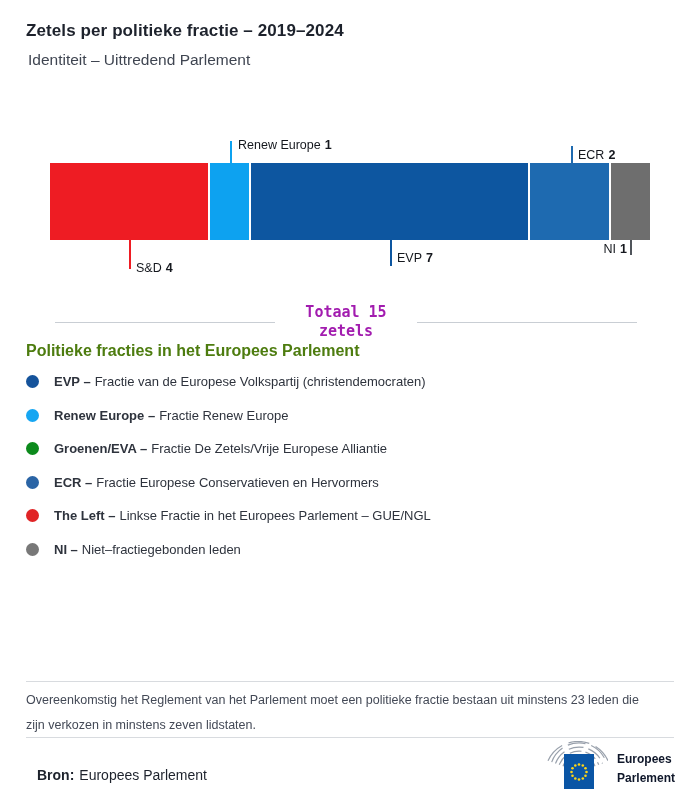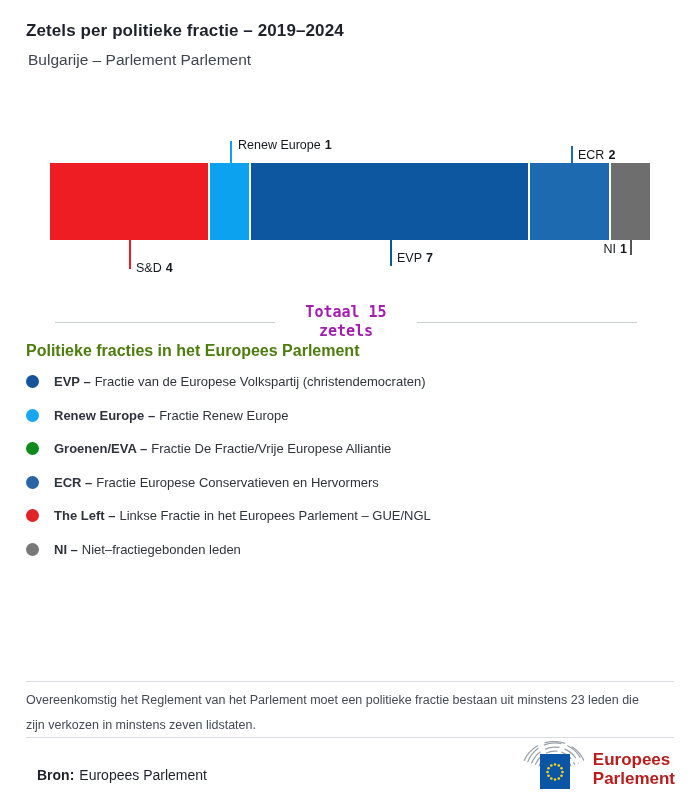--- a/index.html
+++ b/index.html
@@ -45,27 +45,27 @@
   .legend-item b{margin-right:4px;white-space:nowrap;}
   .legend-item .txt{max-width:620px;}
 
   
   .hr{left:26px;width:648px;height:1px;background:#d8dbdf;}
   .hr1{top:681px;} .hr2{top:737px;}
   .footnote{left:26px;top:688px;width:625px;font-size:12.5px;line-height:25px;color:#434956;}
   .source{left:26px;top:767px;font-size:14px;color:#1d222c;padding-left:11px;}
   .source b{margin-right:5px;}
   .logo{right:25px;top:741px;display:flex;align-items:center;gap:9px;}
-  .logo-text{font-size:17px;font-weight:600;line-height:19px;color:#b91c1c;}
+  .logo-text{font-size:12px;font-weight:600;line-height:19px;color:#0f172a;}
 </style>
 </head>
 <body>
 
 <div class="abs title">Zetels per politieke fractie – 2019–2024</div>
-<div class="abs subtitle">Bulgarije – Parlement Parlement</div>
+<div class="abs subtitle">Identiteit – Uittredend Parlement</div>
 
 <div class="abs bar">
   <div class="seg" style="flex-grow: 4; background: rgb(238, 28, 35);"></div>
   <div class="seg" style="flex-grow: 1; background: rgb(13, 162, 240);"></div>
   <div class="seg" style="flex-grow: 7; background: rgb(13, 86, 160);"></div>
   <div class="seg" style="flex-grow: 2; background: rgb(30, 106, 176);"></div>
   <div class="seg" style="flex-grow: 1; background: rgb(110, 110, 110);"></div>
 </div>
 
 <div class="abs tick t-renew" style="background: rgb(13, 162, 240);"></div>
@@ -101,21 +101,21 @@
   <div class="legend-item">
     <span class="dot" style="background: rgb(21, 83, 155);"></span>
     <span class="txt"><b>EVP –</b><span>Fractie van de Europese Volkspartij (christendemocraten)</span></span>
   </div>
   <div class="legend-item">
     <span class="dot" style="background: rgb(22, 166, 242);"></span>
     <span class="txt"><b>Renew Europe –</b><span>Fractie Renew Europe</span></span>
   </div>
   <div class="legend-item">
     <span class="dot" style="background: rgb(12, 138, 28);"></span>
-    <span class="txt"><b>Groenen/EVA –</b><span>Fractie De Fractie/Vrije Europese Alliantie</span></span>
+    <span class="txt"><b>Groenen/EVA –</b><span>Fractie De Zetels/Vrije Europese Alliantie</span></span>
   </div>
   <div class="legend-item">
     <span class="dot" style="background: rgb(42, 100, 165);"></span>
     <span class="txt"><b>ECR –</b><span>Fractie Europese Conservatieven en Hervormers</span></span>
   </div>
   <div class="legend-item">
     <span class="dot" style="background: rgb(224, 36, 38);"></span>
     <span class="txt"><b>The Left –</b><span>Linkse Fractie in het Europees Parlement – GUE/NGL</span></span>
   </div>
   <div class="legend-item">

